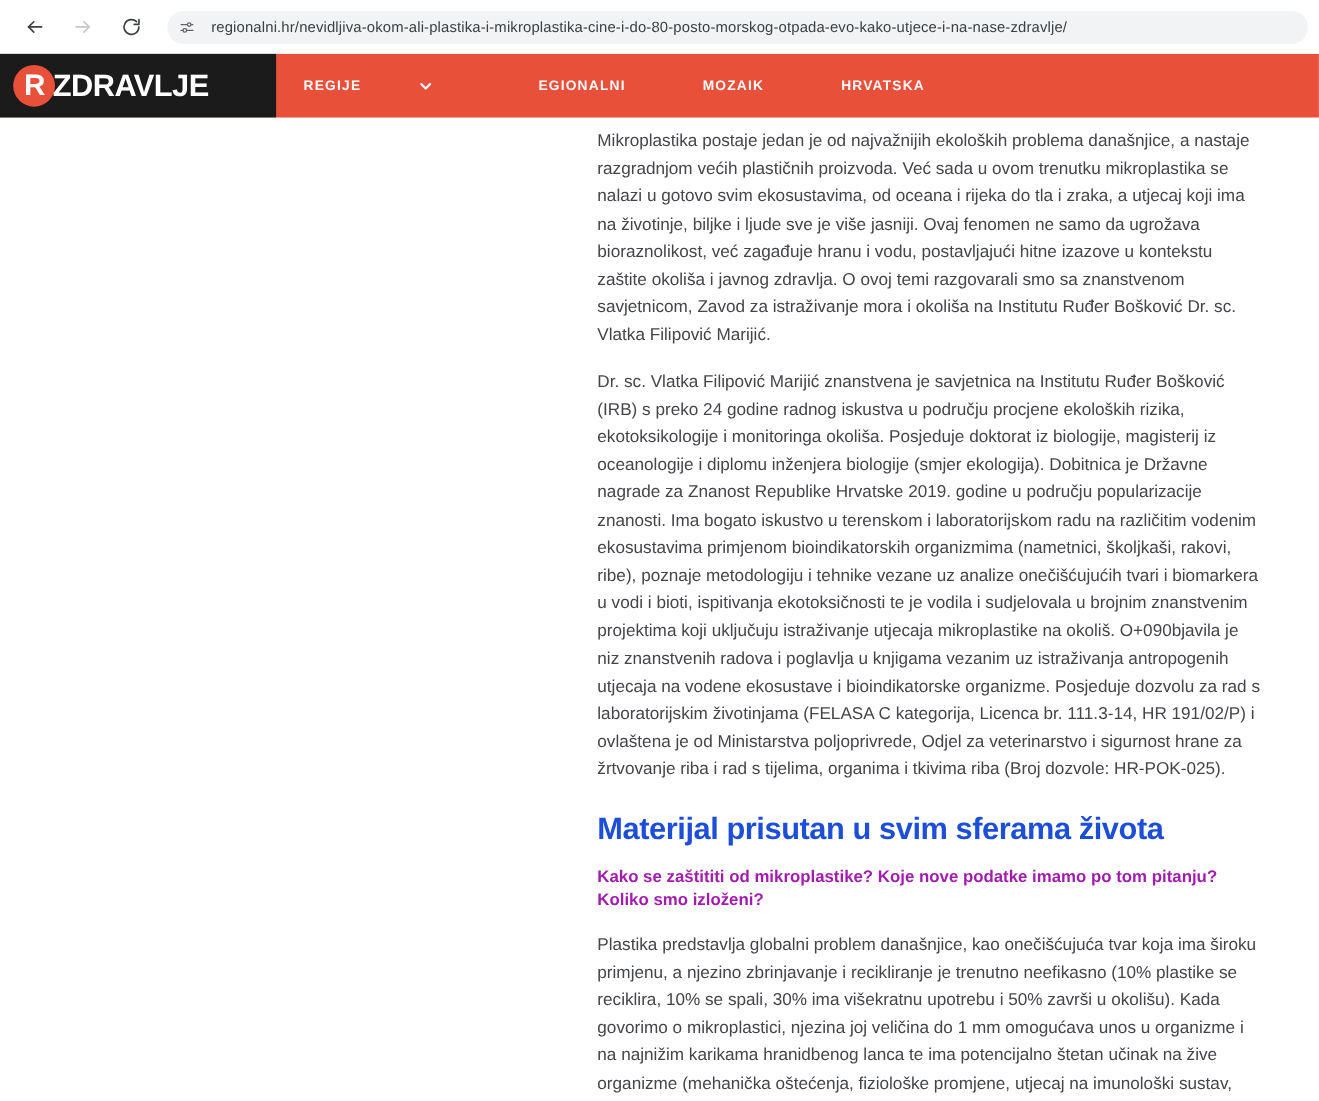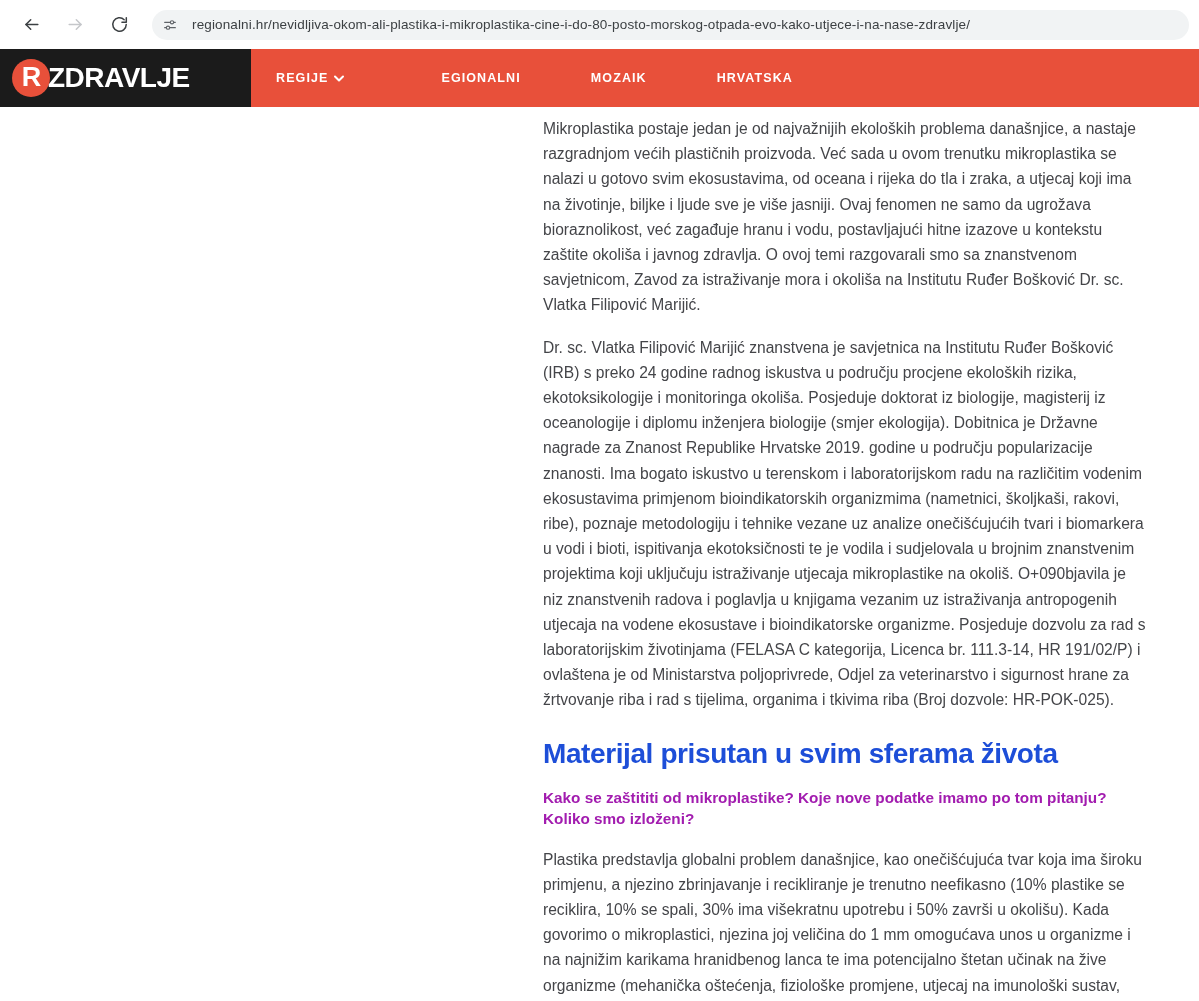--- a/index.html
+++ b/index.html
@@ -134,21 +134,21 @@
     letter-spacing: 1.1px;
     text-decoration: none;
     display: flex;
     align-items: center;
     white-space: nowrap;
   }
   .nav-item .caret {
     margin-left: 6px;
     display: inline-block;
   }
-  .nav-gap-1 { margin-right: 97px; }
+  .nav-gap-1 { margin-right: 97px; gap: 48px; }
   .nav-gap-2 { margin-right: 70px; }
   .nav-gap-3 { margin-right: 70px; }
 
   
   .page-body {
     position: absolute;
     top: 107px; left: 0;
     width: 1199px;
     height: 894px;
     background: #ffffff;

